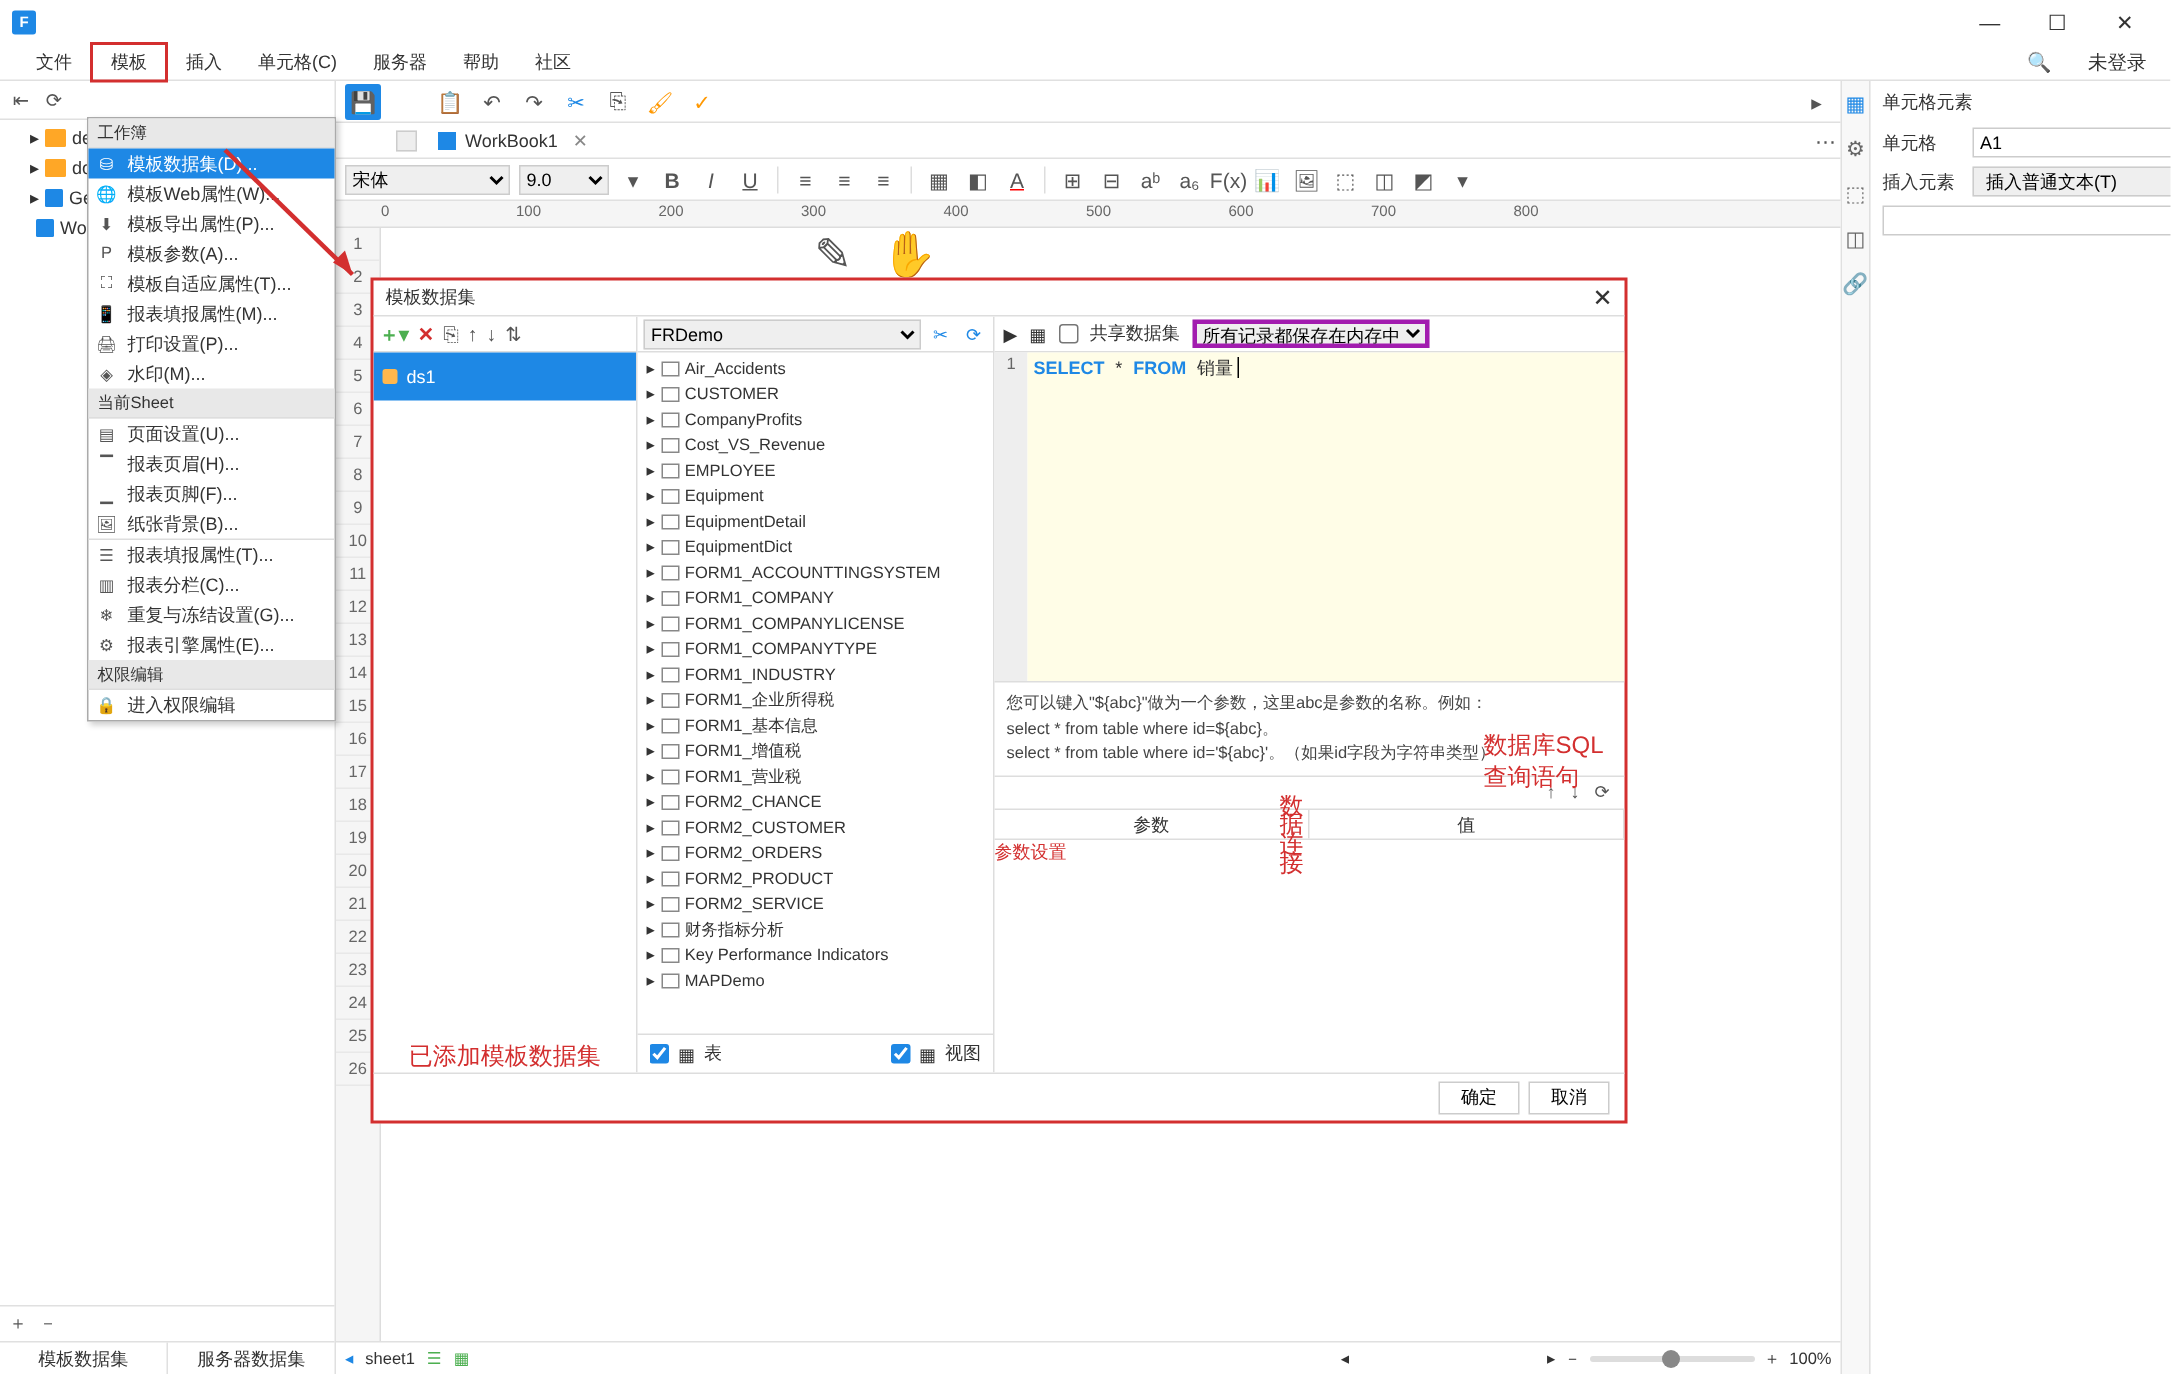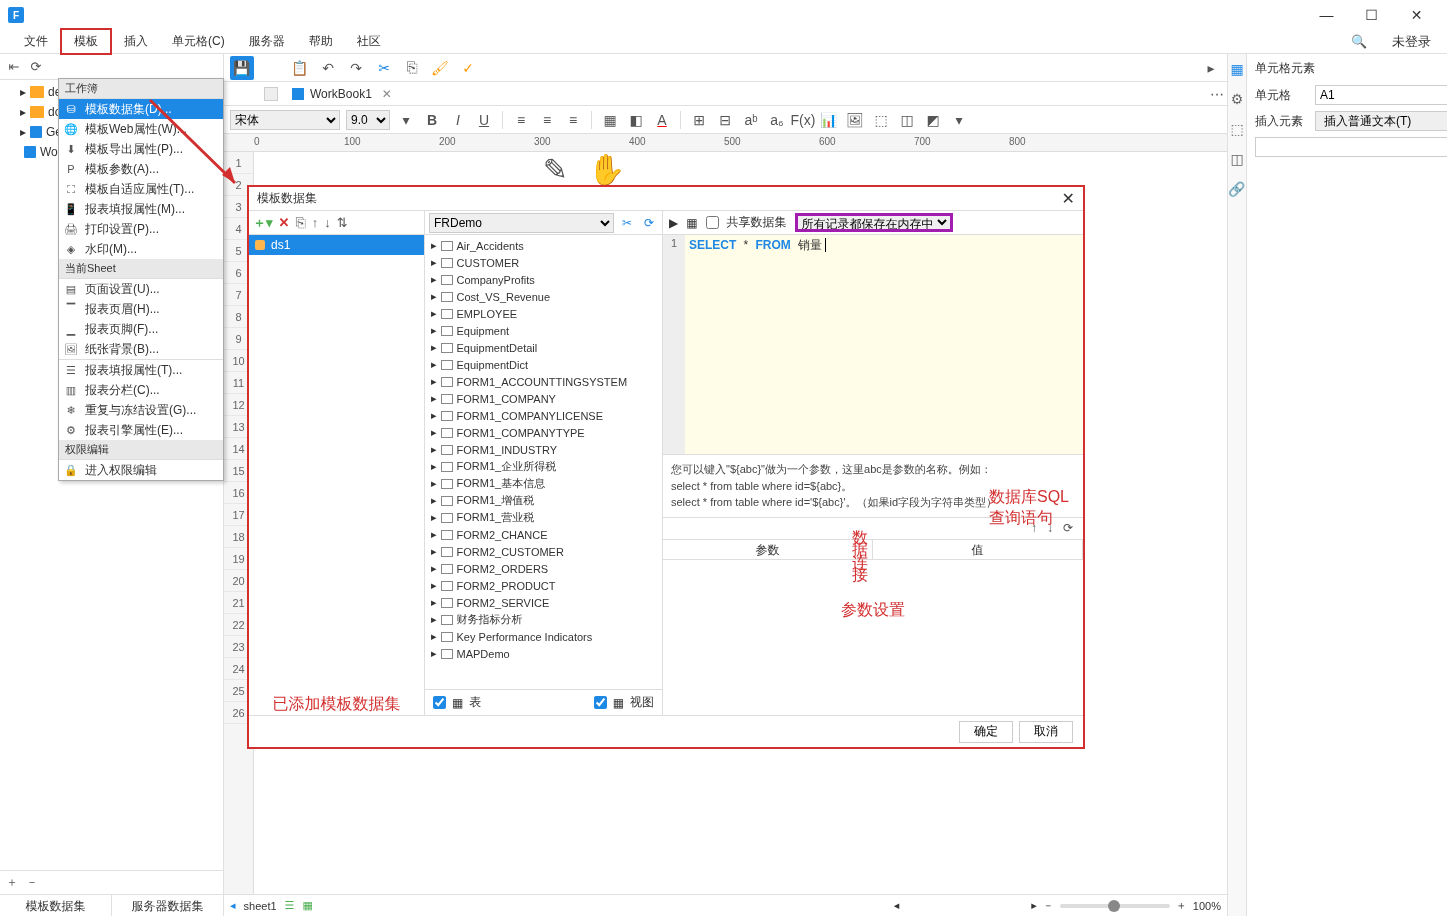--- a/index.html
+++ b/index.html
@@ -45,21 +45,21 @@
 .toolbar1 { height:28px; display:flex; align-items:center; padding:0 6px; gap:8px; border-bottom:1px solid #e0e0e0; }
 .tbtn { width:20px; height:20px; display:flex; align-items:center; justify-content:center; cursor:pointer; color:#555; font-size:14px; }
 .tbtn.blue { background:#1e88e5; color:#fff; border-radius:2px; width:24px; height:24px; }
 .tabstrip { height:24px; display:flex; align-items:center; padding-left:40px; border-bottom:1px solid #e0e0e0; gap:6px; }
 .tabstrip .tabicon { width:14px; height:14px; background:#eee; border:1px solid #ccc; }
 .tabstrip .tab { display:flex; align-items:center; gap:6px; padding:2px 8px; }
 .tabstrip .tabclose { cursor:pointer; color:#888; margin-left:4px; }
 .toolbar2 { height:28px; display:flex; align-items:center; padding:0 6px; gap:6px; border-bottom:1px solid #e0e0e0; }
 .toolbar2 select, .toolbar2 input { height:20px; font-size:12px; border:1px solid #ccc; }
 .toolbar2 .sel-font { width:110px; }
-.toolbar2 .sel-size { width:44px; }
+.toolbar2 .sel-size { width:60px; }
 .toolbar2 .sep { width:1px; height:18px; background:#ddd; margin:0 2px; }
 
 .ruler-h { height:18px; background:#f5f5f5; border-bottom:1px solid #ddd; position:relative; font-size:10px; color:#666; }
 .ruler-h span { position:absolute; top:2px; }
 .gridwrap { flex:1; display:flex; overflow:hidden; }
 .rownums { width:30px; background:#f5f5f5; border-right:1px solid #ddd; }
 .rownums div { height:22px; border-bottom:1px solid #e8e8e8; text-align:center; line-height:22px; font-size:11px; color:#666; }
 .grid { flex:1; position:relative; background:#fff; }
 .grid-blur { position:absolute; top:0; left:230px; width:200px; height:40px; display:flex; gap:20px; justify-content:center; font-size:30px; color:#555; }
 
@@ -83,21 +83,21 @@
 .dialog { position:absolute; left:247px; top:185px; width:838px; height:564px; background:#fff; border:2px solid #d32f2f; z-index:10; display:flex; flex-direction:column; }
 .dlg-title { height:24px; display:flex; align-items:center; padding:0 8px; border-bottom:1px solid #ddd; }
 .dlg-title .close { margin-left:auto; font-size:16px; cursor:pointer; }
 .dlg-body { flex:1; display:flex; overflow:hidden; }
 .dlg-left { width:176px; border-right:1px solid #ddd; display:flex; flex-direction:column; }
 .dlg-left-tb { height:24px; display:flex; align-items:center; padding:0 4px; gap:6px; border-bottom:1px solid #ddd; }
 .dlg-left-tb span { cursor:pointer; font-size:13px; color:#555; }
 .dlg-left-tb .plus { color:#4caf50; font-weight:bold; }
 .dlg-left-tb .minus { color:#d32f2f; font-weight:bold; }
 .dlg-left-list { flex:1; }
-.dlg-left-list .dsrow { height:20px; background:#1e88e5; color:#fff; display:flex; align-items:center; padding:0 6px; gap:6px; font-size:12px; }
+.dlg-left-list .dsrow { height:32px; background:#1e88e5; color:#fff; display:flex; align-items:center; padding:0 6px; gap:6px; font-size:12px; }
 .dlg-left-list .dsico { width:10px; height:10px; background:#ffb74d; border-radius:2px; }
 .dlg-left-note { color:#d32f2f; font-size:16px; text-align:center; margin-top:40px; }
 
 .dlg-mid { width:238px; border-right:1px solid #ddd; display:flex; flex-direction:column; }
 .dlg-mid-tb { height:24px; display:flex; align-items:center; padding:0 4px; gap:4px; border-bottom:1px solid #ddd; }
 .dlg-mid-tb select { flex:1; height:20px; font-size:12px; border:1px solid #ccc; }
 .dlg-mid-tb span { cursor:pointer; width:18px; text-align:center; color:#1e88e5; }
 .dlg-mid-list { flex:1; overflow:auto; padding:2px; }
 .dlg-mid-list .tblrow { display:flex; align-items:center; height:17px; gap:4px; padding-left:4px; font-family:"Consolas",monospace; font-size:11px; cursor:pointer; }
 .dlg-mid-list .tico { width:12px; height:10px; border:1px solid #888; background:#fff; }
@@ -111,21 +111,21 @@
 .sqlbox { height:220px; border-bottom:1px solid #ddd; display:flex; }
 .sqlgutter { width:22px; background:#eee; text-align:center; font-size:11px; color:#666; padding-top:2px; }
 .sqltext { flex:1; background:#fffde7; padding:2px 4px; font-family:Consolas,monospace; font-size:12px; }
 .sql-kw { color:#1e88e5; font-weight:bold; }
 .sql-note { position:absolute; color:#d32f2f; font-size:16px; left:740px; top:300px; }
 .hint { padding:6px 8px; font-size:11px; font-family:Consolas,monospace; color:#444; border-bottom:1px solid #ddd; line-height:1.5; }
 .hint-tb { height:22px; display:flex; justify-content:flex-end; padding:0 10px; gap:10px; border-bottom:1px solid #ddd; align-items:center; color:#555; }
 .param-hdr { height:20px; display:flex; border-bottom:1px solid #ddd; }
 .param-hdr div { flex:1; text-align:center; line-height:20px; border-right:1px solid #ddd; font-size:12px; }
 .param-body { flex:1; position:relative; }
-.param-note { color:#d32f2f; font-size:16px; text-align:center; margin-top:40px; }
+.param-note { color:#d32f2f; font-size:12px; text-align:left; }
 
 .dlg-foot { height:32px; border-top:1px solid #ddd; display:flex; align-items:center; justify-content:flex-end; padding:0 10px; gap:6px; }
 .dlg-foot button { height:22px; padding:0 14px; border:1px solid #ccc; background:#fff; cursor:pointer; font-size:12px; }
 
 .red-arrow { position:absolute; left:140px; top:95px; width:110px; height:100px; z-index:20; pointer-events:none; }
 .red-arrow svg { width:100%; height:100%; }
 </style>
 </head>
 <body>
 

